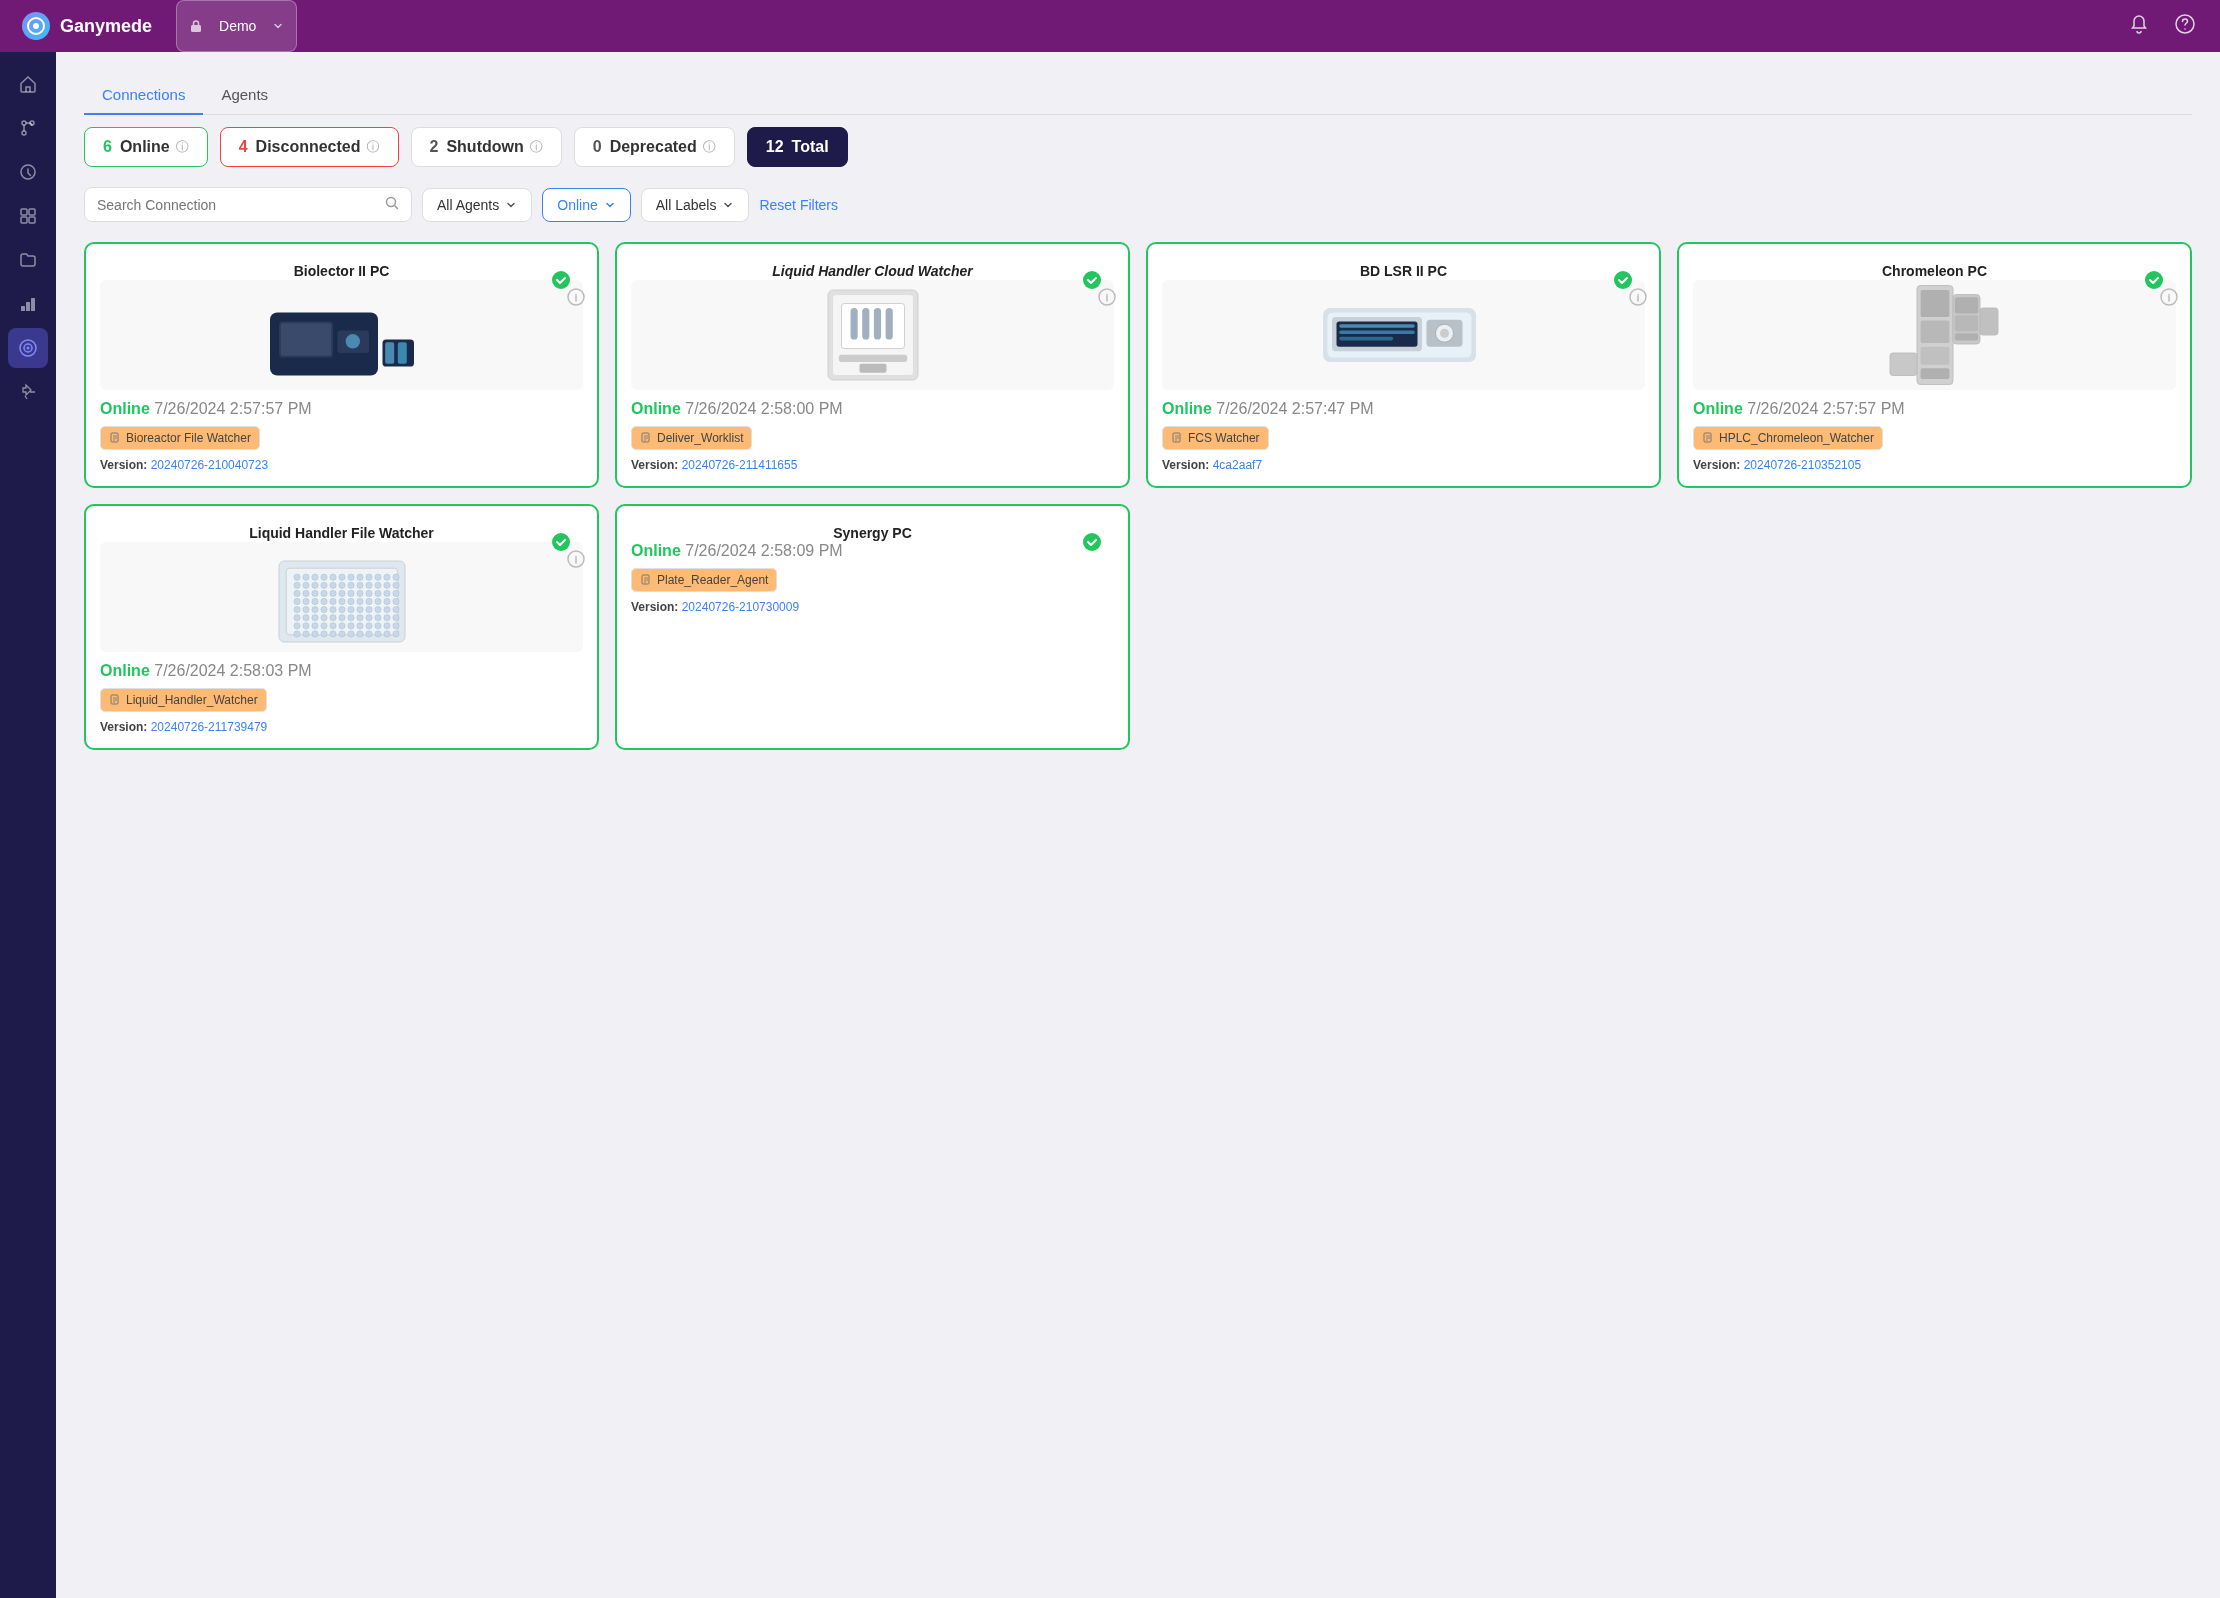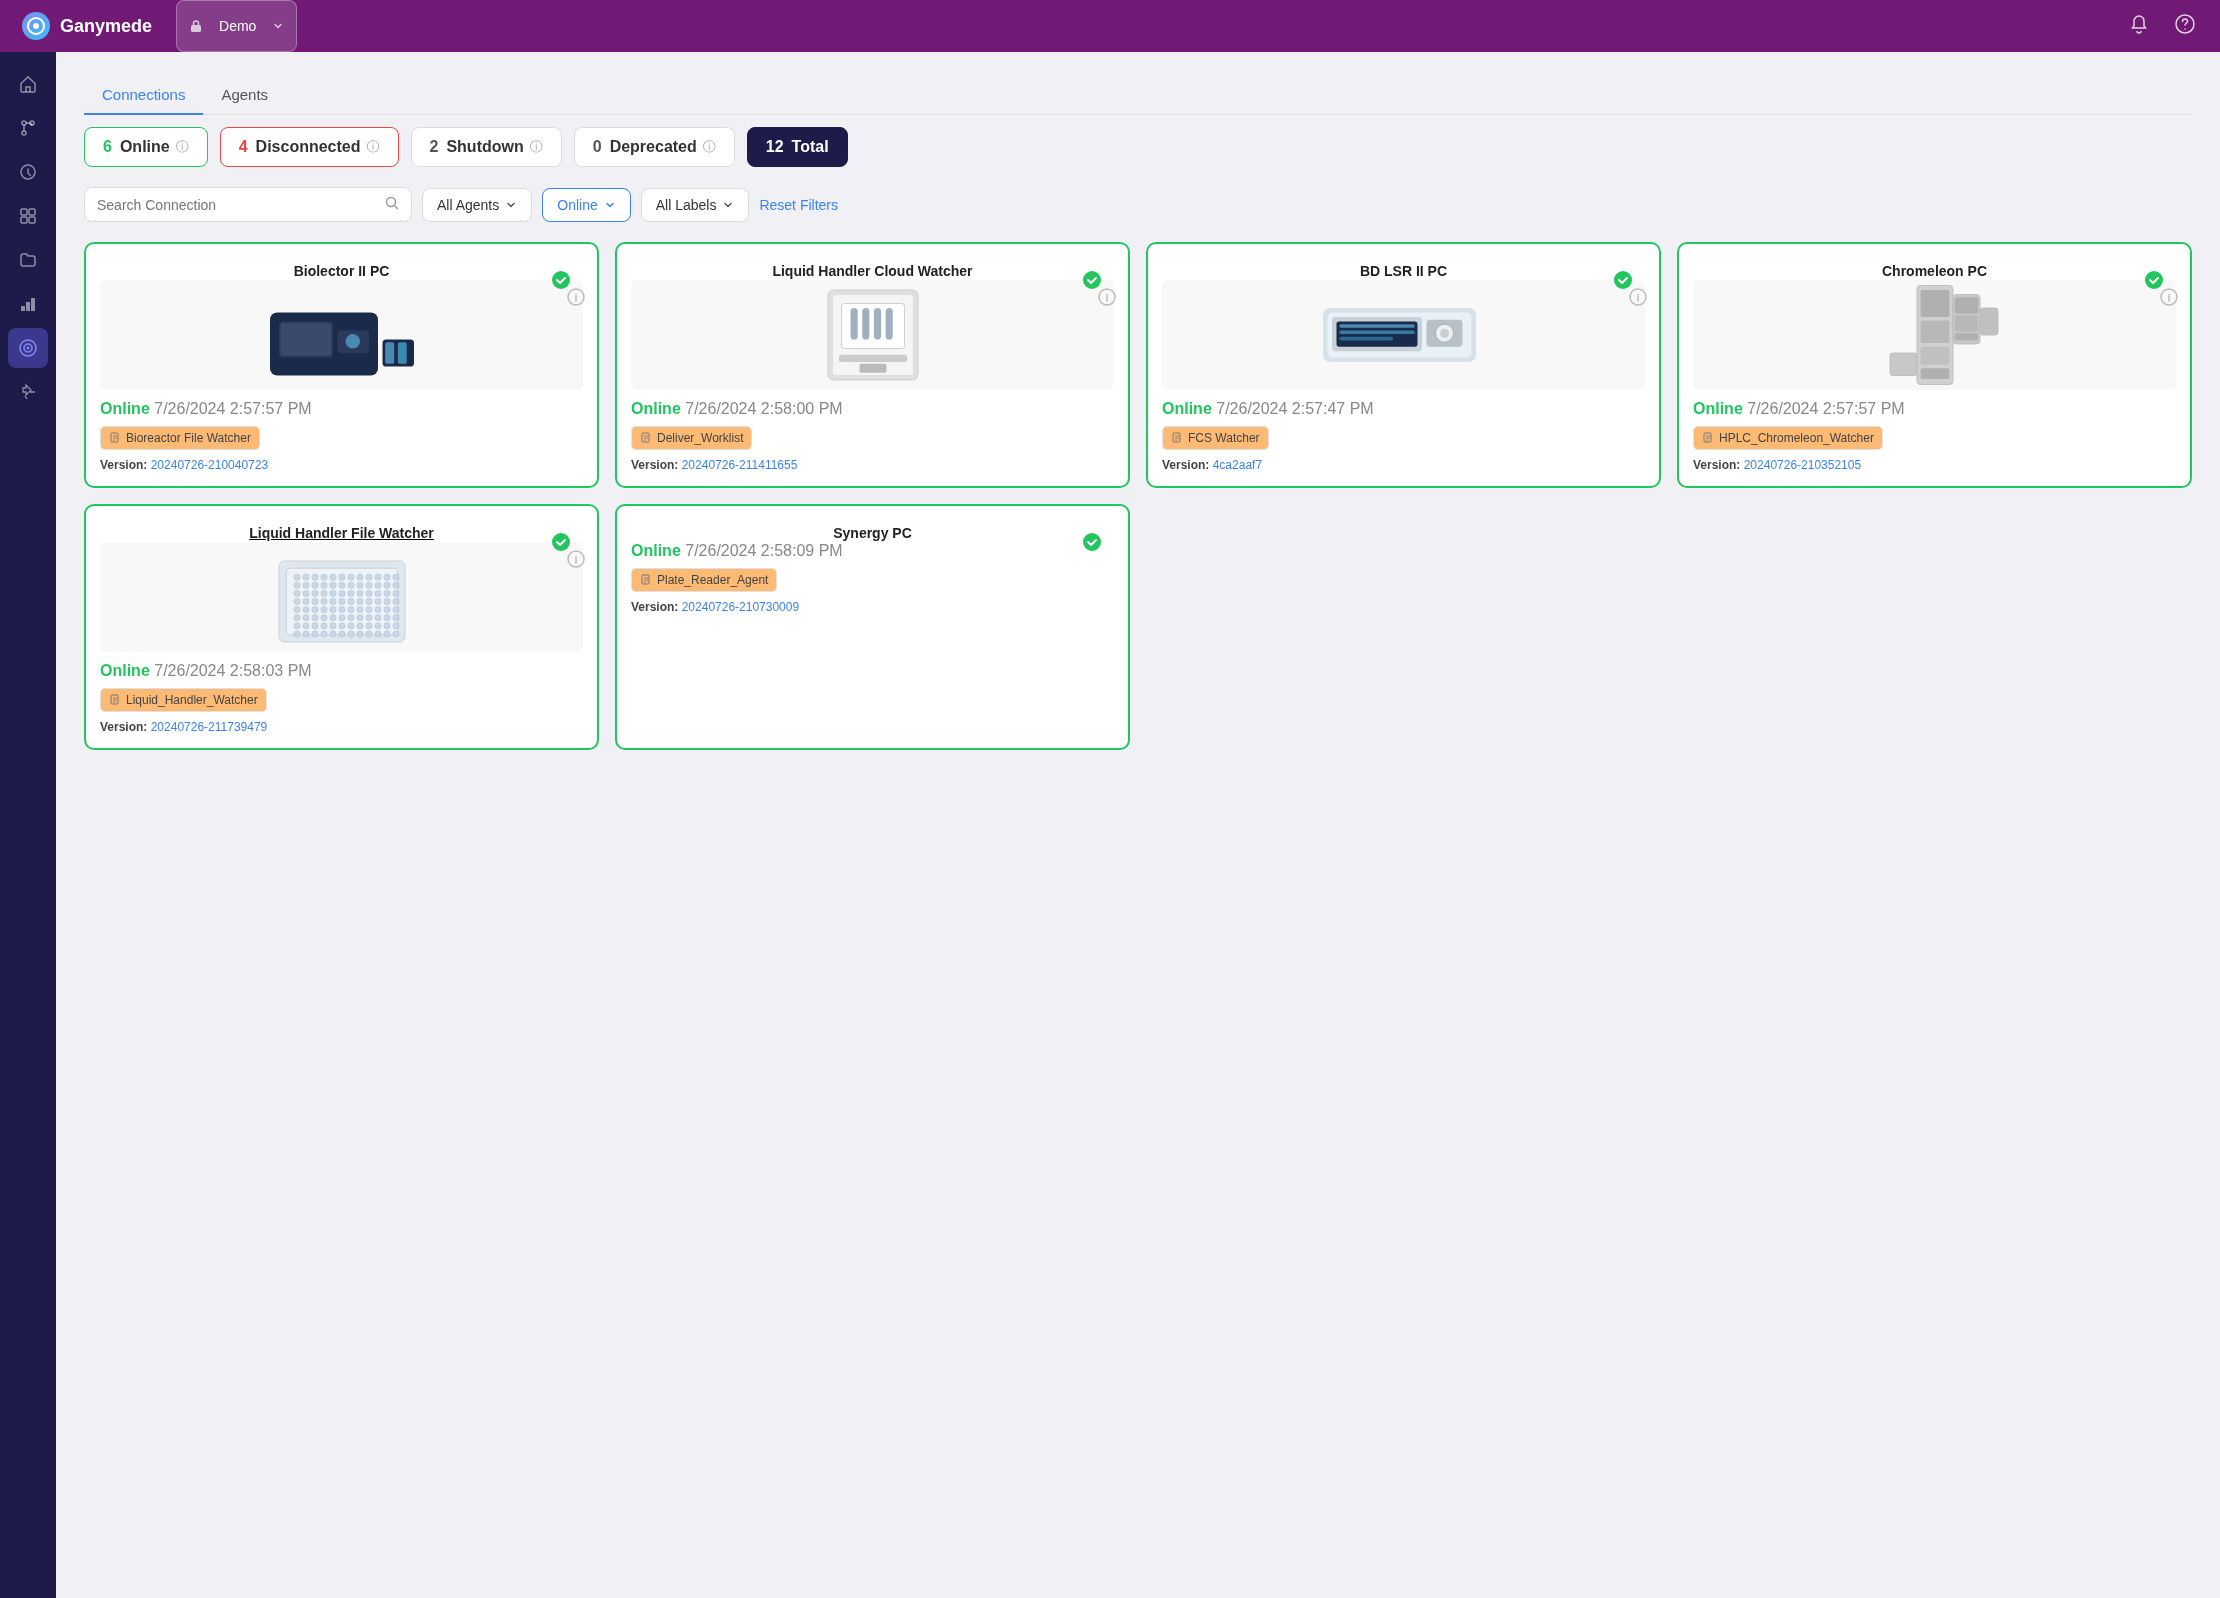--- a/index.html
+++ b/index.html
@@ -487,21 +487,21 @@
               <rect x="2" y="1" width="7" height="9" rx="1" stroke="#777" stroke-width="1"></rect>
               <path d="M4 4h4M4 6h4M4 8h2" stroke="#777" stroke-width="0.8"></path>
             </svg>
       <span>Bioreactor File Watcher</span>
     </div>
     <div class="device-version">
       <strong>Version: </strong><a class="device-version-link">20240726-210040723</a>
     </div>
   </div>
         <div class="device-card">
-    <div style="text-align:center; position:relative; padding-top:4px;">
+    <div style="text-align:center; position:relative; padding-top:4px;font-style:italic;">
       <span class="device-name">Liquid Handler Cloud Watcher</span>
       <span class="device-check">
         <svg width="20" height="20" viewBox="0 0 20 20" fill="none">
                 <circle cx="10" cy="10" r="9" fill="#22c55e"></circle>
                 <path d="M6 10l3 3 5-5" stroke="white" stroke-width="2" stroke-linecap="round" stroke-linejoin="round"></path>
               </svg>
       </span>
     </div>
     <div class="device-image-area">
       <span class="device-info-icon">
@@ -622,21 +622,21 @@
               <rect x="2" y="1" width="7" height="9" rx="1" stroke="#777" stroke-width="1"></rect>
               <path d="M4 4h4M4 6h4M4 8h2" stroke="#777" stroke-width="0.8"></path>
             </svg>
       <span>HPLC_Chromeleon_Watcher</span>
     </div>
     <div class="device-version">
       <strong>Version: </strong><a class="device-version-link">20240726-210352105</a>
     </div>
   </div>
         <div class="device-card">
-    <div style="text-align:center; position:relative; padding-top:4px;text-decoration:underline;">
+    <div style="text-align:center; position:relative; padding-top:4px;">
       <span class="device-name">Liquid Handler File Watcher</span>
       <span class="device-check">
         <svg width="20" height="20" viewBox="0 0 20 20" fill="none">
                 <circle cx="10" cy="10" r="9" fill="#22c55e"></circle>
                 <path d="M6 10l3 3 5-5" stroke="white" stroke-width="2" stroke-linecap="round" stroke-linejoin="round"></path>
               </svg>
       </span>
     </div>
     <div class="device-image-area">
       <span class="device-info-icon">

